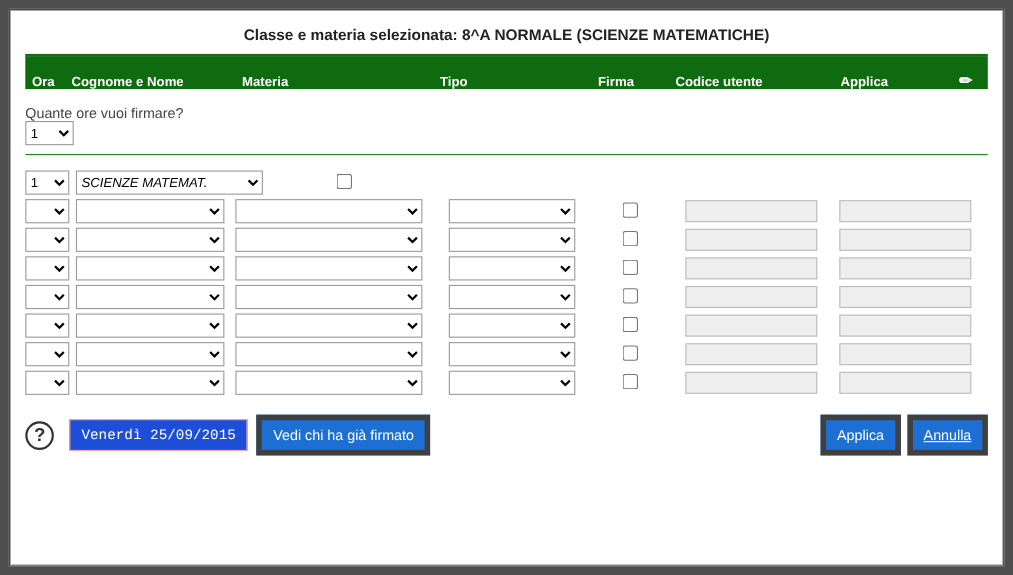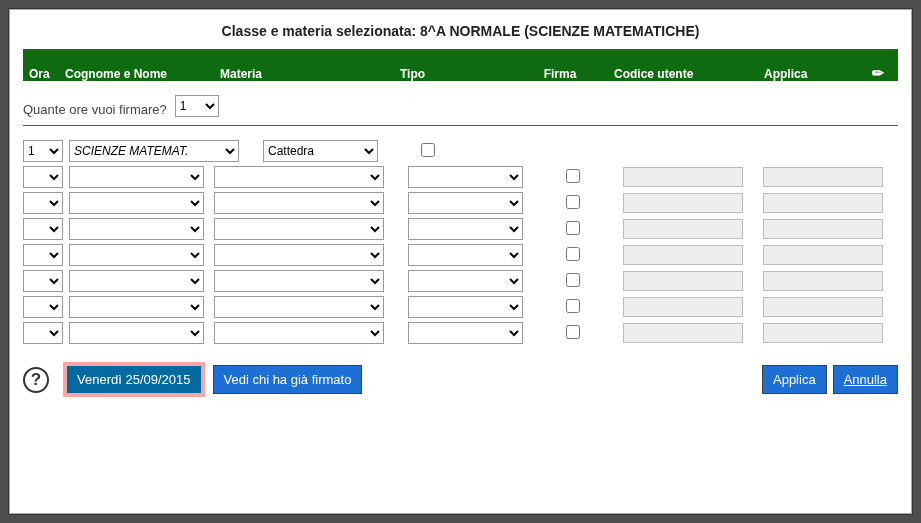--- a/index.html
+++ b/index.html
@@ -10,39 +10,39 @@
   .header-row { background: #0f6b0f; color: #fff; font-weight: bold; display: flex; align-items: flex-end; height: 30px; padding: 0 6px; font-size: 12px; }
   .col-ora   { width: 36px; }
   .col-nome  { width: 155px; }
   .col-mat   { width: 180px; }
   .col-tipo  { width: 130px; }
   .col-firma { width: 60px; text-align: center; margin-top: 34px; }
   .col-cod   { width: 150px; padding-left: 24px; }
   .col-pass  { width: 110px; padding-left: 24px; }
   .pen-col   { width: 20px; margin-left: auto; }
   .pen-icon  { display: inline-block; transform: rotate(-45deg); font-size: 14px; }
-  .sub-row   { display: flex; align-items: flex-end; margin: 14px 0 8px; }
+  .sub-row   { display: flex; align-items: flex-start; margin: 14px 0 8px; flex-direction: column; }
   .sub-label { color: #444; margin-right: 8px; font-size: 13px; }
   select { border: 1px solid #999; background: #fff; font-size: 12px; height: 22px; }
   .hours-sel { width: 44px; }
   .divider   { height: 1px; background: #1a8a1a; margin-bottom: 14px; }
   .rows      { }
   .row       { display: flex; align-items: center; margin-bottom: 4px; }
   .row select.sel-ora  { width: 40px; margin-right: 6px; }
   .row select.sel-nome { width: 135px; margin-right: 10px; }
   .row select.sel-mat  { width: 170px; margin-right: 24px; font-style: italic; }
   .row select.sel-tipo { width: 115px; }
   .row .chk-wrap       { width: 60px; text-align: center; margin-left: 20px; }
   .row input[type=checkbox]{ width: 14px; height: 14px; }
   .row input.txt       { border: 1px solid #bbb; background: #eee; height: 20px; width: 120px; margin-left: 20px; padding: 0 4px; }
   .footer    { display: flex; align-items: center; margin-top: 18px; }
   .help-ico  { width: 26px; height: 26px; border: 2px solid #333; border-radius: 50%; display: flex; align-items: center; justify-content: center; font-weight: bold; font-size: 17px; color: #333; margin-right: 14px; cursor: pointer; }
   .btn       { color: #fff; border: none; padding: 6px 10px; font-size: 13px; cursor: pointer; font-family: inherit; }
-  .btn-green { background: #0369a1; margin-right: 8px; border: 4px solid #fca5a5; }
-  .btn-blue  { background: #1e6fd3; border: 1px solid #404040; }
+  .btn-green { background: #1d4ed8; margin-right: 8px; border: 1px solid #fca5a5; font-family: Liberation Mono, monospace; }
+  .btn-blue  { background: #1e6fd3; border: 5px solid #404040; }
   .spacer    { flex: 1; }
   .btn-blue + .btn-blue { margin-left: 6px; text-decoration: underline; }
 </style>
 </head>
 <body>
 
 <div class="frame">
 
   <div class="title">Classe e materia selezionata: 8^A NORMALE (SCIENZE MATEMATICHE)</div>
   <div class="hr-green"></div>
@@ -63,21 +63,20 @@
     <select class="hours-sel">
       <option>1</option>
     </select>
   </div>
   <div class="divider"></div>
 
   <div class="rows" id="rows">
       <div class="row">
         <select class="sel-ora"><option>1</option></select>
         <select class="sel-mat"><option>SCIENZE MATEMAT.</option></select>
-        <select class="sel-tipo"><option>Cattedra</option></select>
         <div class="chk-wrap"><input type="checkbox" style=""></div>
       </div>
       <div class="row">
         <select class="sel-ora"><option></option></select>
         <select class="sel-nome"><option></option></select>
         <select class="sel-mat"><option></option></select>
         <select class="sel-tipo"><option></option></select>
         <div class="chk-wrap"><input type="checkbox" style=""></div>
         <input type="text" class="txt" style="">
         <input type="password" class="txt" style="">

